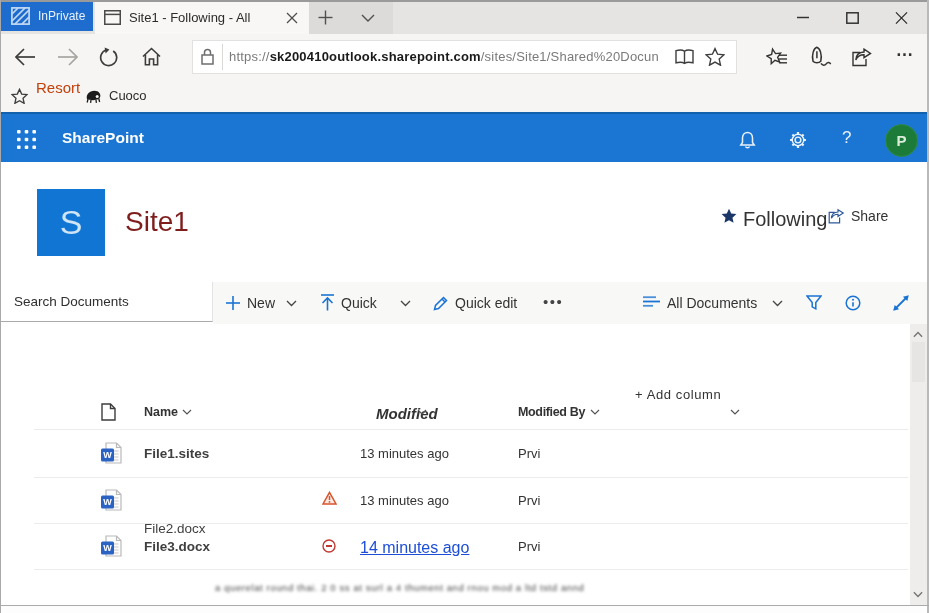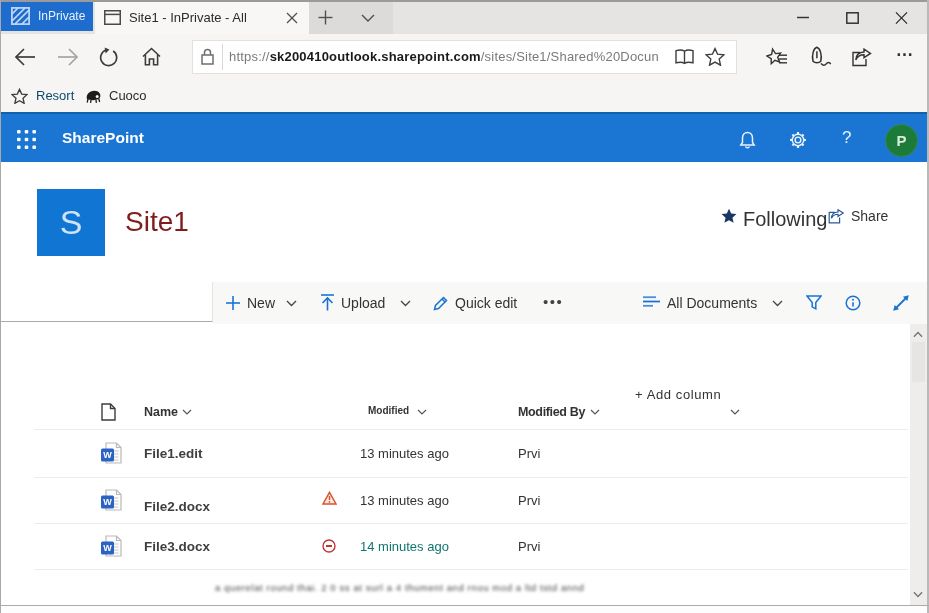--- a/index.html
+++ b/index.html
@@ -32,21 +32,21 @@
       <line x1="11" y1="17" x2="18" y2="10"></line>
     </g>
   </svg>
   <div class="abs t" style="left:38px;top:2px;height:29px;line-height:29px;color:#e8f1fb;font-size:12px;">InPrivate</div>
 
   <div class="abs" style="left:95px;top:2px;width:214px;height:32px;background:#f8f7f5;"></div>
   <svg class="abs" style="left:104px;top:10px;" width="17" height="15" viewBox="0 0 17 15">
     <rect x="0.75" y="0.75" width="15.5" height="13.5" fill="none" stroke="#4a4a4a" stroke-width="1.5"></rect>
     <line x1="1" y1="4.4" x2="16" y2="4.4" stroke="#4a4a4a" stroke-width="1.5"></line>
   </svg>
-  <div class="abs t" style="left:129px;top:2px;height:32px;line-height:32px;color:#2b2b2b;font-size:13px;">Site1 - InPrivate - All</div>
+  <div class="abs t" style="left:129px;top:2px;height:32px;line-height:32px;color:#2b2b2b;font-size:13px;">Site1 - Following - All</div>
   <svg class="abs" style="left:286px;top:12px;" width="12" height="12" viewBox="0 0 12 12">
     <g stroke="#4f4f4f" stroke-width="1.3">
         <line x1="1" y1="1" x2="11" y2="11"></line>
         <line x1="11" y1="1" x2="1" y2="11"></line>
       </g>
   </svg>
 
   <svg class="abs" style="left:318px;top:10px;" width="15" height="15" viewBox="0 0 15 15">
     <g stroke="#4f4f4f" stroke-width="1.4">
         <line x1="7.5" y1="0.5" x2="7.5" y2="14.5"></line>
@@ -140,21 +140,21 @@
       <path d="M 13 2.2 L 19.5 6.4 L 13 10.6 V 7.8 C 8.5 7.8 6 10 4.8 13 C 5 9 7 5.2 13 5 Z"></path>
     </g>
   </svg>
 
   <div class="abs t" style="left:896px;top:44px;font-size:17px;color:#333;letter-spacing:1px;font-weight:bold;">⋯</div>
 
   <div class="abs" style="left:0;top:80px;width:929px;height:32px;background:#f6f5f3;"></div>
   <svg class="abs" style="left:11px;top:88px;" width="17" height="16" viewBox="0 0 20 19">
     <path d="M10 1.6 L12.6 7.2 L18.8 7.9 L14.2 12.1 L15.5 18.2 L10 15.1 L4.5 18.2 L5.8 12.1 L1.2 7.9 L7.4 7.2 Z" fill="none" stroke="#3e3e3e" stroke-width="1.6"></path>
   </svg>
-  <div class="abs t" style="left:36px;top:80px;height:32px;line-height:32px;font-size:13px;color:#0c4a6e;">Resort</div>
+  <div class="abs t" style="left:36px;top:72px;height:32px;line-height:32px;font-size:15px;color:#c2410c;">Resort</div>
   <svg class="abs" style="left:85px;top:88px;" width="17" height="16" viewBox="0 0 17 16">
     <path d="M 2 11 C 1 8 3 4.5 6 3.5 C 9 2.2 13 2.8 14.6 5.2 C 16 7.2 15.5 9.8 13.5 11 C 11 12.5 5 12.5 2 11 Z" fill="#1c1c1c"></path>
     <path d="M 3 11 L 2.2 14.5 M 6 12 L 5.6 14.8 M 11 12 L 11.4 14.8 M 13.8 10.5 L 14.6 14" stroke="#1c1c1c" stroke-width="1.3"></path>
     <circle cx="12.2" cy="8.6" r="1.5" fill="#f6f5f3"></circle>
   </svg>
   <div class="abs t" style="left:109px;top:80px;height:32px;line-height:32px;font-size:13px;color:#2b2b2b;">Cuoco</div>
 
   <div class="abs" style="left:0;top:112px;width:929px;height:50px;background:#1b75d3;border-top:2px solid #1261ad;box-sizing:border-box;"></div>
   <svg class="abs" style="left:17px;top:130px;" width="19" height="19" viewBox="0 0 19 19">
     <g fill="#fff">
@@ -198,40 +198,41 @@
   <svg class="abs" style="left:827px;top:208px;" width="18" height="16" viewBox="0 0 21 20">
     <g fill="none" stroke="#2c5898" stroke-width="1.5">
       <path d="M 9 5.5 H 2 V 18.5 H 15 V 12"></path>
       <path d="M 13 2.2 L 19.5 6.4 L 13 10.6 V 7.8 C 8.5 7.8 6 10 4.8 13 C 5 9 7 5.2 13 5 Z"></path>
     </g>
   </svg>
   <div class="abs t" style="left:851px;top:208px;font-size:14px;color:#333;">Share</div>
 
   <div class="abs" style="left:213px;top:282px;width:714px;height:42px;background:#f8f8f7;"></div>
   <div class="abs" style="left:0;top:282px;width:213px;height:40px;background:#fff;border-bottom:1px solid #ababab;border-right:1px solid #e3e3e3;box-sizing:border-box;"></div>
+  <div class="abs t" style="left:14px;top:282px;height:40px;line-height:40px;font-size:13.5px;color:#2f2f2f;">Search Documents</div>
 
   <svg class="abs" style="left:226px;top:296px;" width="14" height="14" viewBox="0 0 14 14">
       <g stroke="#1a73d4" stroke-width="1.6">
         <line x1="7" y1="0" x2="7" y2="14"></line>
         <line x1="0" y1="7" x2="14" y2="7"></line>
       </g>
     </svg>
   <div class="abs t" style="left:247px;top:282px;height:42px;line-height:42px;font-size:14px;color:#333;">New</div>
   <svg class="abs" style="left:286px;top:300px;" width="11" height="7" viewBox="0 0 11 7">
       <polyline points="1,1 5.5,5.5 10,1" fill="none" stroke="#444" stroke-width="1.3"></polyline>
     </svg>
 
   <svg class="abs" style="left:320px;top:294px;" width="15" height="17" viewBox="0 0 15 17">
     <g stroke="#1a73d4" stroke-width="1.6" fill="none">
         <line x1="1" y1="1" x2="14" y2="1"></line>
         <line x1="7.5" y1="4" x2="7.5" y2="16.5"></line>
         <polyline points="2.5,9 7.5,4 12.5,9"></polyline>
       </g>
   </svg>
-  <div class="abs t" style="left:341px;top:282px;height:42px;line-height:42px;font-size:14px;color:#333;">Upload</div>
+  <div class="abs t" style="left:341px;top:282px;height:42px;line-height:42px;font-size:14px;color:#333;">Quick</div>
   <svg class="abs" style="left:400px;top:300px;" width="11" height="7" viewBox="0 0 11 7">
       <polyline points="1,1 5.5,5.5 10,1" fill="none" stroke="#444" stroke-width="1.3"></polyline>
     </svg>
 
   <svg class="abs" style="left:433px;top:295px;" width="16" height="16" viewBox="0 0 16 16">
     <g fill="none" stroke="#1a73d4" stroke-width="1.5">
       <path d="M 10.5 2.5 L 13.5 5.5 L 5.5 13.5 L 1.5 14.5 L 2.5 10.5 Z"></path>
       <line x1="9" y1="4" x2="12" y2="7"></line>
     </g>
   </svg>
@@ -275,21 +276,21 @@
   <div class="abs" style="left:912px;top:342px;width:13px;height:40px;background:#e6e5e4;"></div>
 
   <svg class="abs" style="left:101px;top:403px;" width="15" height="18" viewBox="0 0 15 18">
     <path d="M 1 1 H 9.5 L 14 5.5 V 17 H 1 Z" fill="none" stroke="#3c3c3c" stroke-width="1.4"></path>
     <path d="M 9.5 1 V 5.5 H 14" fill="none" stroke="#3c3c3c" stroke-width="1.4"></path>
   </svg>
   <div class="abs t" style="left:144px;top:405px;font-size:12.5px;font-weight:bold;color:#333;">Name</div>
   <svg class="abs" style="left:182px;top:409px;" width="10" height="7" viewBox="0 0 10 7">
       <polyline points="1,1 5,5 9,1" fill="none" stroke="#555" stroke-width="1.2"></polyline>
     </svg>
-  <div class="abs t" style="left:368px;top:405px;font-size:10px;font-weight:bold;color:#333;">Modified</div>
+  <div class="abs t" style="left:376px;top:405px;font-size:15px;font-weight:bold;color:#333;font-style:italic;">Modified</div>
   <svg class="abs" style="left:417px;top:409px;" width="10" height="7" viewBox="0 0 10 7">
       <polyline points="1,1 5,5 9,1" fill="none" stroke="#555" stroke-width="1.2"></polyline>
     </svg>
   <div class="abs t" style="left:518px;top:405px;font-size:12.5px;font-weight:bold;letter-spacing:-0.35px;color:#333;">Modified By</div>
   <svg class="abs" style="left:590px;top:409px;" width="10" height="7" viewBox="0 0 10 7">
       <polyline points="1,1 5,5 9,1" fill="none" stroke="#555" stroke-width="1.2"></polyline>
     </svg>
   <div class="abs t" style="left:635px;top:387px;font-size:13px;letter-spacing:0.6px;color:#333;">+ Add column</div>
   <svg class="abs" style="left:730px;top:409px;" width="10" height="7" viewBox="0 0 10 7">
       <polyline points="1,1 5,5 9,1" fill="none" stroke="#555" stroke-width="1.2"></polyline>
@@ -305,37 +306,37 @@
     <path d="M 16.5 2 V 6.5 H 21" fill="none" stroke="#b9b9b9" stroke-width="1.2"></path>
     <g stroke="#c9c9c9" stroke-width="1">
         <line x1="8.5" y1="10" x2="18.5" y2="10"></line>
         <line x1="8.5" y1="13" x2="18.5" y2="13"></line>
         <line x1="8.5" y1="16" x2="18.5" y2="16"></line>
         <line x1="8.5" y1="19" x2="18.5" y2="19"></line>
       </g>
     <rect x="1" y="7.5" width="13" height="13" rx="1.5" fill="#2b63c4"></rect>
     <text x="7.5" y="17.3" font-size="9" font-weight="bold" fill="#fff" text-anchor="middle" font-family="Liberation Sans,sans-serif">W</text>
   </svg>
-  <div class="abs t" style="left:144px;top:446px;font-size:13.5px;font-weight:bold;color:#3f3f3f;">File1.edit</div>
+  <div class="abs t" style="left:144px;top:446px;font-size:13.5px;font-weight:bold;color:#3f3f3f;">File1.sites</div>
   <div class="abs t" style="left:360px;top:446px;font-size:13px;color:#333;">13 minutes ago</div>
   <div class="abs t" style="left:518px;top:446px;font-size:13px;color:#333;">Prvi</div>
 
   <svg class="abs" style="left:100px;top:488px;" width="24" height="24" viewBox="0 0 24 24">
     <path d="M 6 2 H 16.5 L 21 6.5 V 22 H 6 Z" fill="#fdfdfd" stroke="#b9b9b9" stroke-width="1.2"></path>
     <path d="M 16.5 2 V 6.5 H 21" fill="none" stroke="#b9b9b9" stroke-width="1.2"></path>
     <g stroke="#c9c9c9" stroke-width="1">
         <line x1="8.5" y1="10" x2="18.5" y2="10"></line>
         <line x1="8.5" y1="13" x2="18.5" y2="13"></line>
         <line x1="8.5" y1="16" x2="18.5" y2="16"></line>
         <line x1="8.5" y1="19" x2="18.5" y2="19"></line>
       </g>
     <rect x="1" y="7.5" width="13" height="13" rx="1.5" fill="#2b63c4"></rect>
     <text x="7.5" y="17.3" font-size="9" font-weight="bold" fill="#fff" text-anchor="middle" font-family="Liberation Sans,sans-serif">W</text>
   </svg>
-  <div class="abs t" style="left:144px;top:499px;font-size:13.5px;font-weight:bold;color:#3f3f3f;">File2.docx</div>
+  <div class="abs t" style="left:144px;top:521px;font-size:13.5px;font-weight:normal;color:#3f3f3f;">File2.docx</div>
   <svg class="abs" style="left:322px;top:491px;" width="15" height="14" viewBox="0 0 15 14">
     <path d="M 7.5 1.4 L 14 12.9 H 1 Z" fill="#fbeae2" stroke="#d8542f" stroke-width="1.5"></path>
     <line x1="7.5" y1="5" x2="7.5" y2="9" stroke="#d8542f" stroke-width="1.5"></line>
     <circle cx="7.5" cy="10.9" r="0.9" fill="#d8542f"></circle>
   </svg>
   <div class="abs t" style="left:360px;top:493px;font-size:13px;color:#333;">13 minutes ago</div>
   <div class="abs t" style="left:518px;top:493px;font-size:13px;color:#333;">Prvi</div>
 
   <svg class="abs" style="left:100px;top:534px;" width="24" height="24" viewBox="0 0 24 24">
     <path d="M 6 2 H 16.5 L 21 6.5 V 22 H 6 Z" fill="#fdfdfd" stroke="#b9b9b9" stroke-width="1.2"></path>
@@ -347,18 +348,18 @@
         <line x1="8.5" y1="19" x2="18.5" y2="19"></line>
       </g>
     <rect x="1" y="7.5" width="13" height="13" rx="1.5" fill="#2b63c4"></rect>
     <text x="7.5" y="17.3" font-size="9" font-weight="bold" fill="#fff" text-anchor="middle" font-family="Liberation Sans,sans-serif">W</text>
   </svg>
   <div class="abs t" style="left:144px;top:539px;font-size:13.5px;font-weight:bold;color:#3f3f3f;">File3.docx</div>
   <svg class="abs" style="left:322px;top:539px;" width="14" height="14" viewBox="0 0 14 14">
     <circle cx="7" cy="7" r="6" fill="none" stroke="#c13832" stroke-width="1.4"></circle>
     <line x1="4" y1="7" x2="10" y2="7" stroke="#c13832" stroke-width="2"></line>
   </svg>
-  <div class="abs t" style="left:360px;top:539px;font-size:13px;color:#0f766e;">14 minutes ago</div>
+  <div class="abs t" style="left:360px;top:539px;font-size:16px;color:#1d4ed8;text-decoration:underline;">14 minutes ago</div>
   <div class="abs t" style="left:518px;top:539px;font-size:13px;color:#333;">Prvi</div>
 
   <div class="abs t" style="left:215px;top:582px;font-size:9.5px;color:#424242;filter:blur(1.4px);letter-spacing:0.6px;">a querelat round thai. 2 0 ss at surl a 4 thument and rnou mod a ltd tstd annd</div>
 
 </div>
 
 </body></html>

